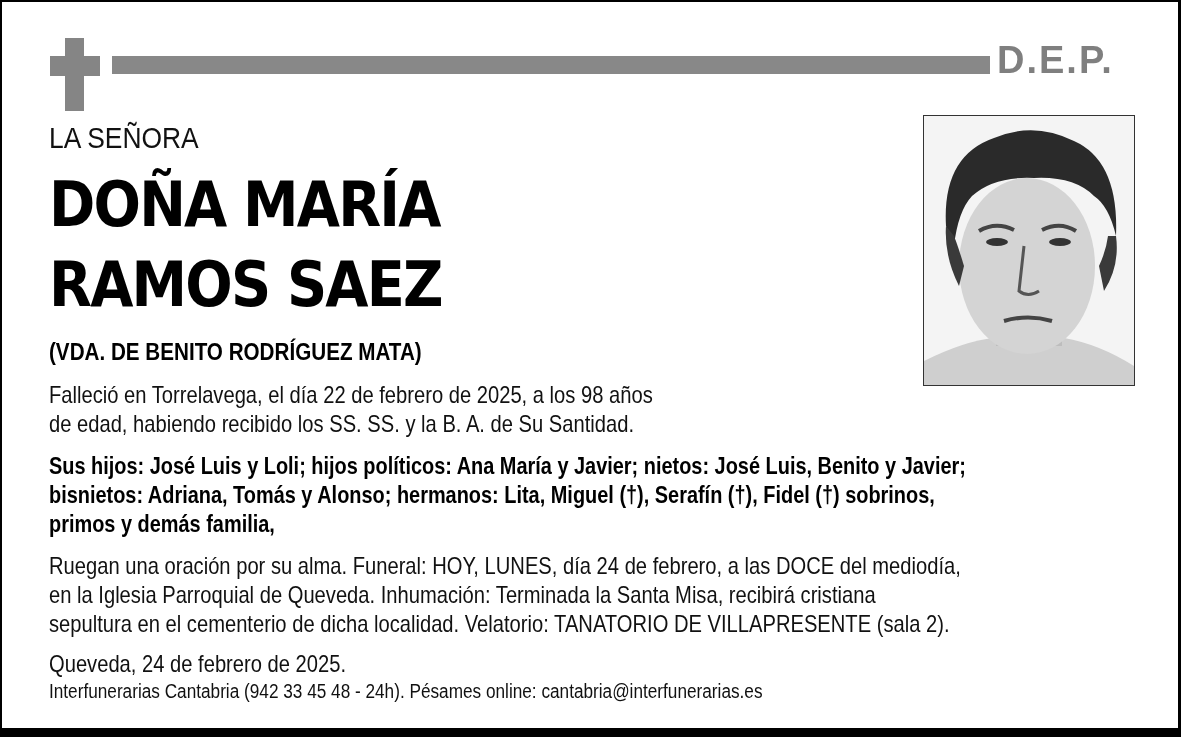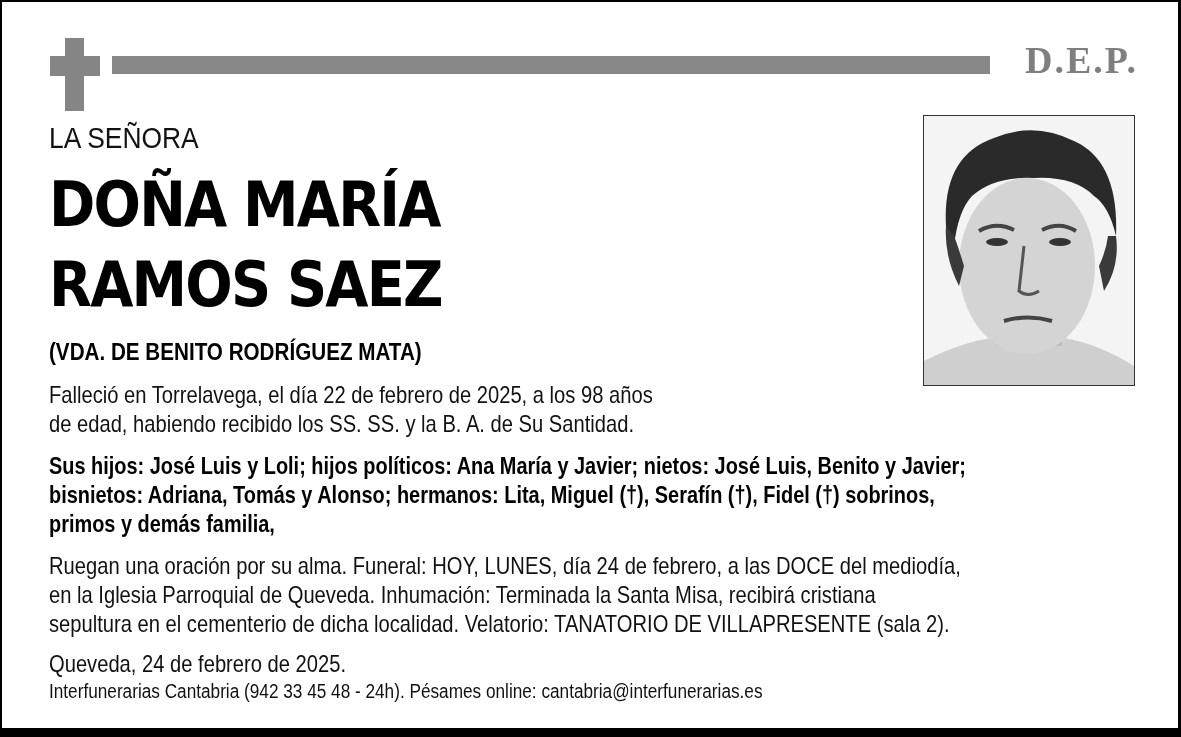--- a/index.html
+++ b/index.html
@@ -9,22 +9,22 @@
       box-sizing: border-box;
       border-top: 2px solid #000; border-left: 2px solid #000; border-right: 3px solid #000;
       background: #fff;
     }
     .bottom-bar { position: absolute; left: 0; top: 728px; width: 1181px; height: 9px; background: #000; }
     .cross-v { position: absolute; left: 63px; top: 36px; width: 19px; height: 73px; background: #858585; }
     .cross-h { position: absolute; left: 48px; top: 54px; width: 50px; height: 20px; background: #858585; }
     .rule { position: absolute; left: 110px; top: 54px; width: 878px; height: 18px; background: #888888; }
     .dep {
       position: absolute; left: 995px; top: 36px;
-      font-family: Liberation Serif, serif; font-weight: bold; font-size: 38px;
-      color: #7f7f7f; letter-spacing: 2px; line-height: 44px; margin-left: 28px;
+      font-family: Liberation Sans, sans-serif; font-weight: bold; font-size: 38px;
+      color: #7f7f7f; letter-spacing: 2px; line-height: 44px;
     }
     .txt { position: absolute; left: 47px; font-family: "Liberation Sans", sans-serif; color: #111; white-space: nowrap; }
     .pre-title { top: 116px; font-size: 30px; line-height: 40px; transform: scaleX(0.88); transform-origin: left; }
     .name-line {
       font-family: "DejaVu Sans", sans-serif; font-weight: bold; font-size: 62px;
       line-height: 70px; letter-spacing: -2px; transform: scaleX(0.9); transform-origin: left; color: #000;
     }
     .name-1 { top: 168px; }
     .name-2 { top: 248px; }
     .widow { top: 334px; font-weight: bold; font-size: 24px; line-height: 32px; transform: scaleX(0.86); transform-origin: left; color: #000; }

